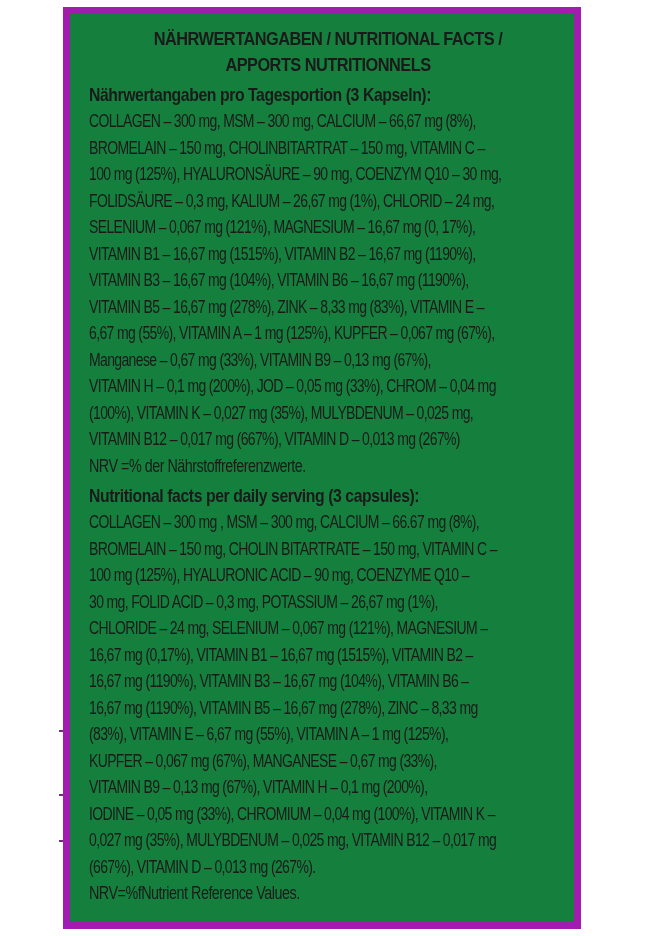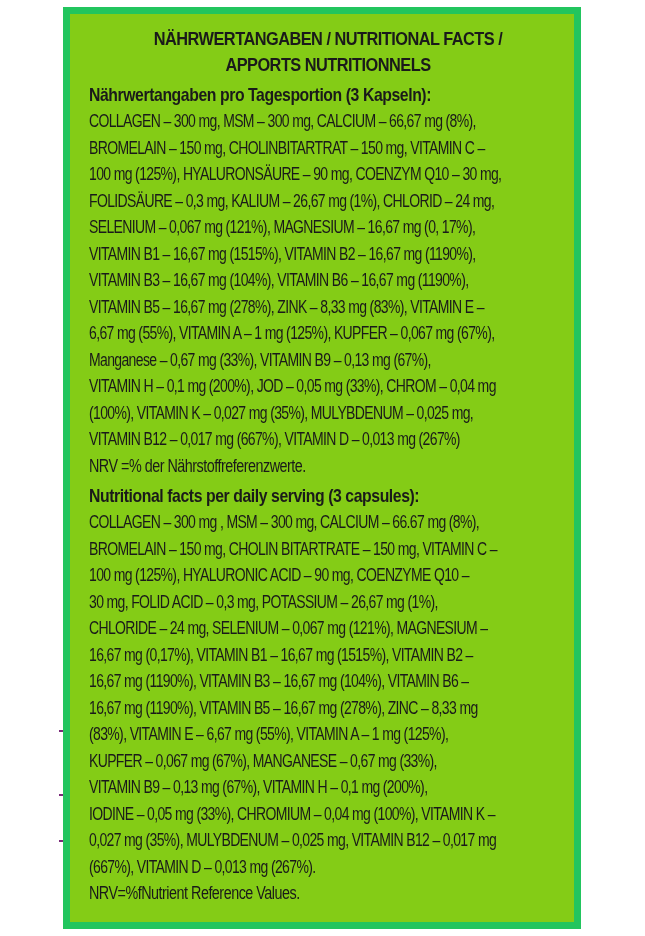--- a/index.html
+++ b/index.html
@@ -1,19 +1,19 @@
 <!DOCTYPE html>
 <html><head>
 <meta charset="utf-8">
 <style>
   html, body { margin: 0; padding: 0; background: #ffffff; }
   body { width: 645px; height: 936px; position: relative; overflow: hidden; }
   .label-box {
     position: absolute; left: 63px; top: 7px; width: 504px; height: 908px;
-    border: 7px solid #22c55e; background: #84cc16;
+    border: 7px solid #a21caf; background: #15803d;
   }
   .content {
     position: absolute; left: 19px; top: 0; width: 478px;
     font-family: "Liberation Sans", sans-serif; color: #1a1a1a;
   }
   .title {
     text-align: center; font-weight: bold; font-size: 19px; line-height: 26px;
     margin-top: 12px; letter-spacing: -0.6px; transform: scaleX(0.86); transform-origin: center;
     text-transform: uppercase;
   }

